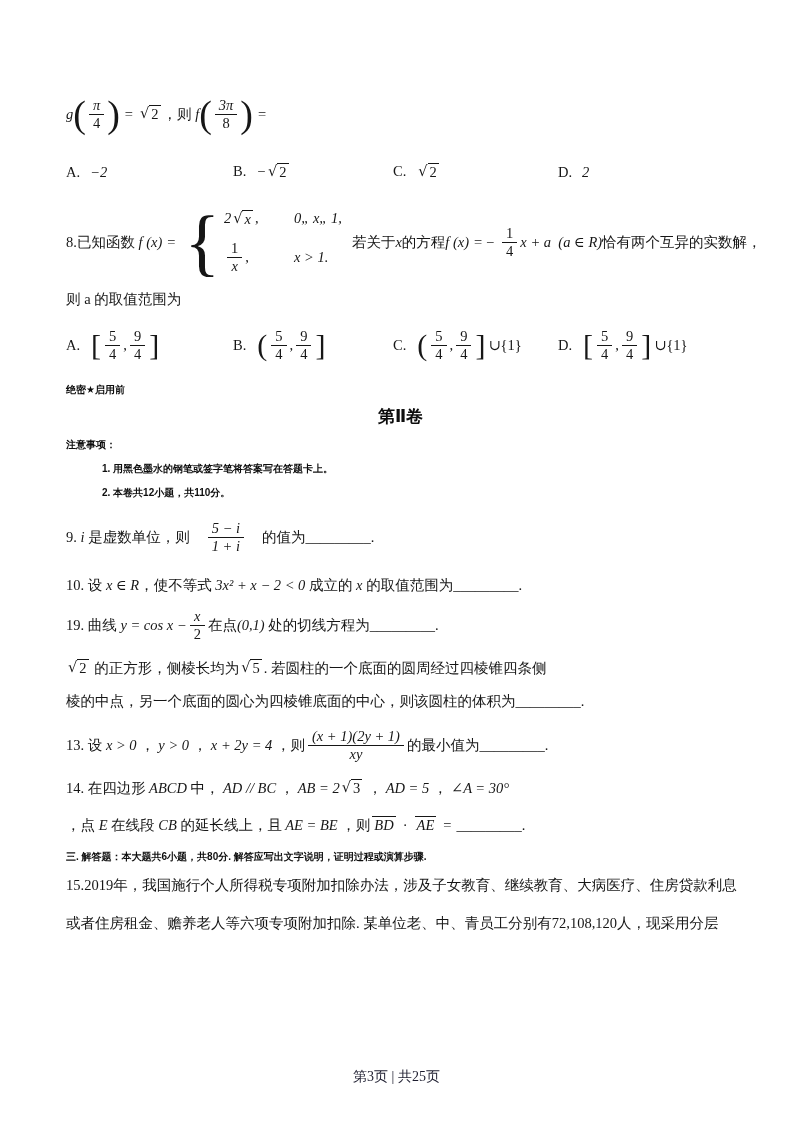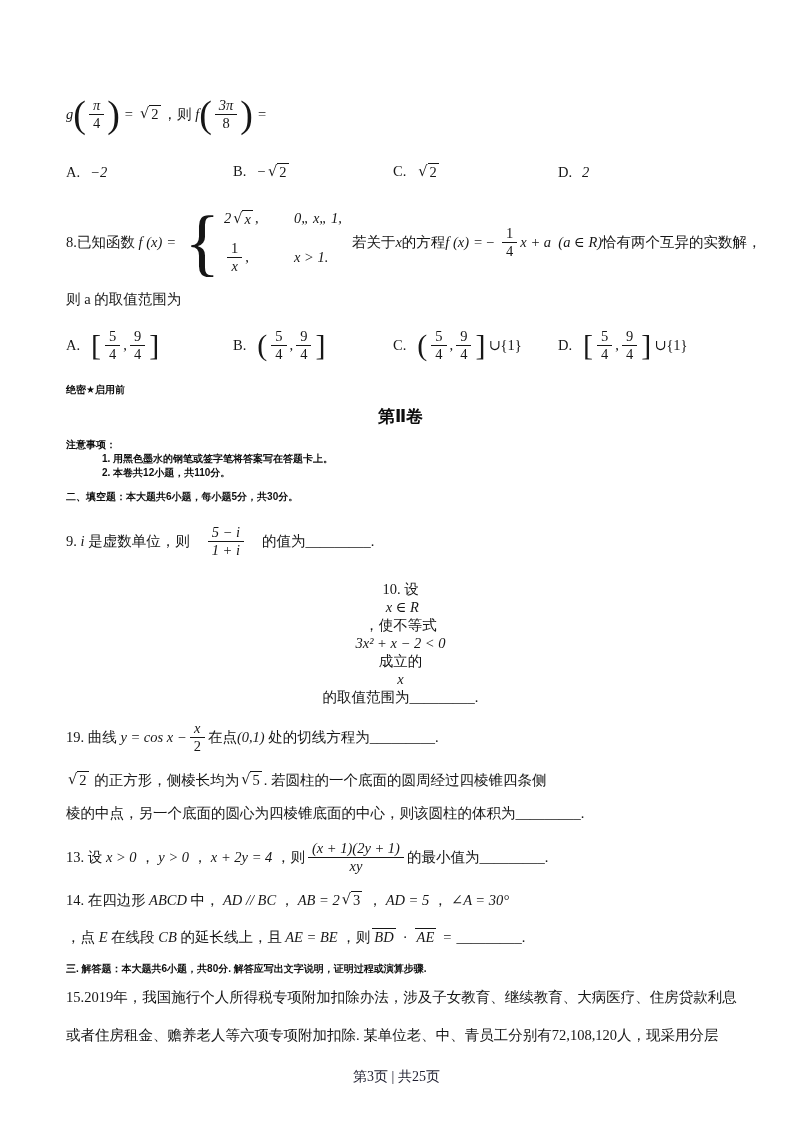--- a/index.html
+++ b/index.html
@@ -57,24 +57,24 @@
 
   
   .q7stem   { margin-top:84px; min-height:60px; }
   .optrow1  { margin-top:12px; min-height:32px; }
   .q8row    { margin-top:10px; min-height:88px; }
   .q8line2  { margin-top:4px; }
   .optrow2  { margin-top:10px; min-height:52px; }
   .secret   { margin-top:12px; }
   .volume   { margin-top:8px; font-size:17px; }
   .notes    { margin-top:10px; }
-  .note     { }
+  .note     { margin-top:10px; }
   .sec2     { margin-top:10px; }
   .q9row    { margin-top:12px; min-height:50px; }
-  .q10row   { margin-top:14px;flex-direction:column; }
+  .q10row   { margin-top:14px; }
   .q11row   { margin-top:8px; min-height:44px; }
   .q12l1    { margin-top:12px; }
   .q12l2    { margin-top:14px; }
   .q13row   { margin-top:10px; min-height:48px; }
   .q14l1    { margin-top:10px; }
   .q14l2    { margin-top:14px; min-height:26px; }
   .sec3     { margin-top:12px; }
   .q15l1    { margin-top:12px; }
   .q15l2    { margin-top:19px; }
 
@@ -255,23 +255,20 @@
     </div>
     <div class="row notes">
       <span class="heading">注意事项：</span>
     </div>
     <div class="row note indent">
       <span class="heading">1. 用黑色墨水的钢笔或签字笔将答案写在答题卡上。</span>
     </div>
     <div class="row note indent">
       <span class="heading">2. 本卷共12小题，共110分。</span>
     </div>
-    <div class="row sec2">
-      <span class="heading">二、填空题：本大题共6小题，每小题5分，共30分。</span>
-    </div>
 
     <div class="row q9row">
       <span class="cn">9.</span>
       <span class="mi"> i </span>
       <span class="cn">是虚数单位，则</span>
       <span class="absgrp">
         <span class="absbar"></span>
         <span class="frac">
           <span class="fr-n mi">5 − i</span>
           <span class="fr-d mi">1 + i</span>

